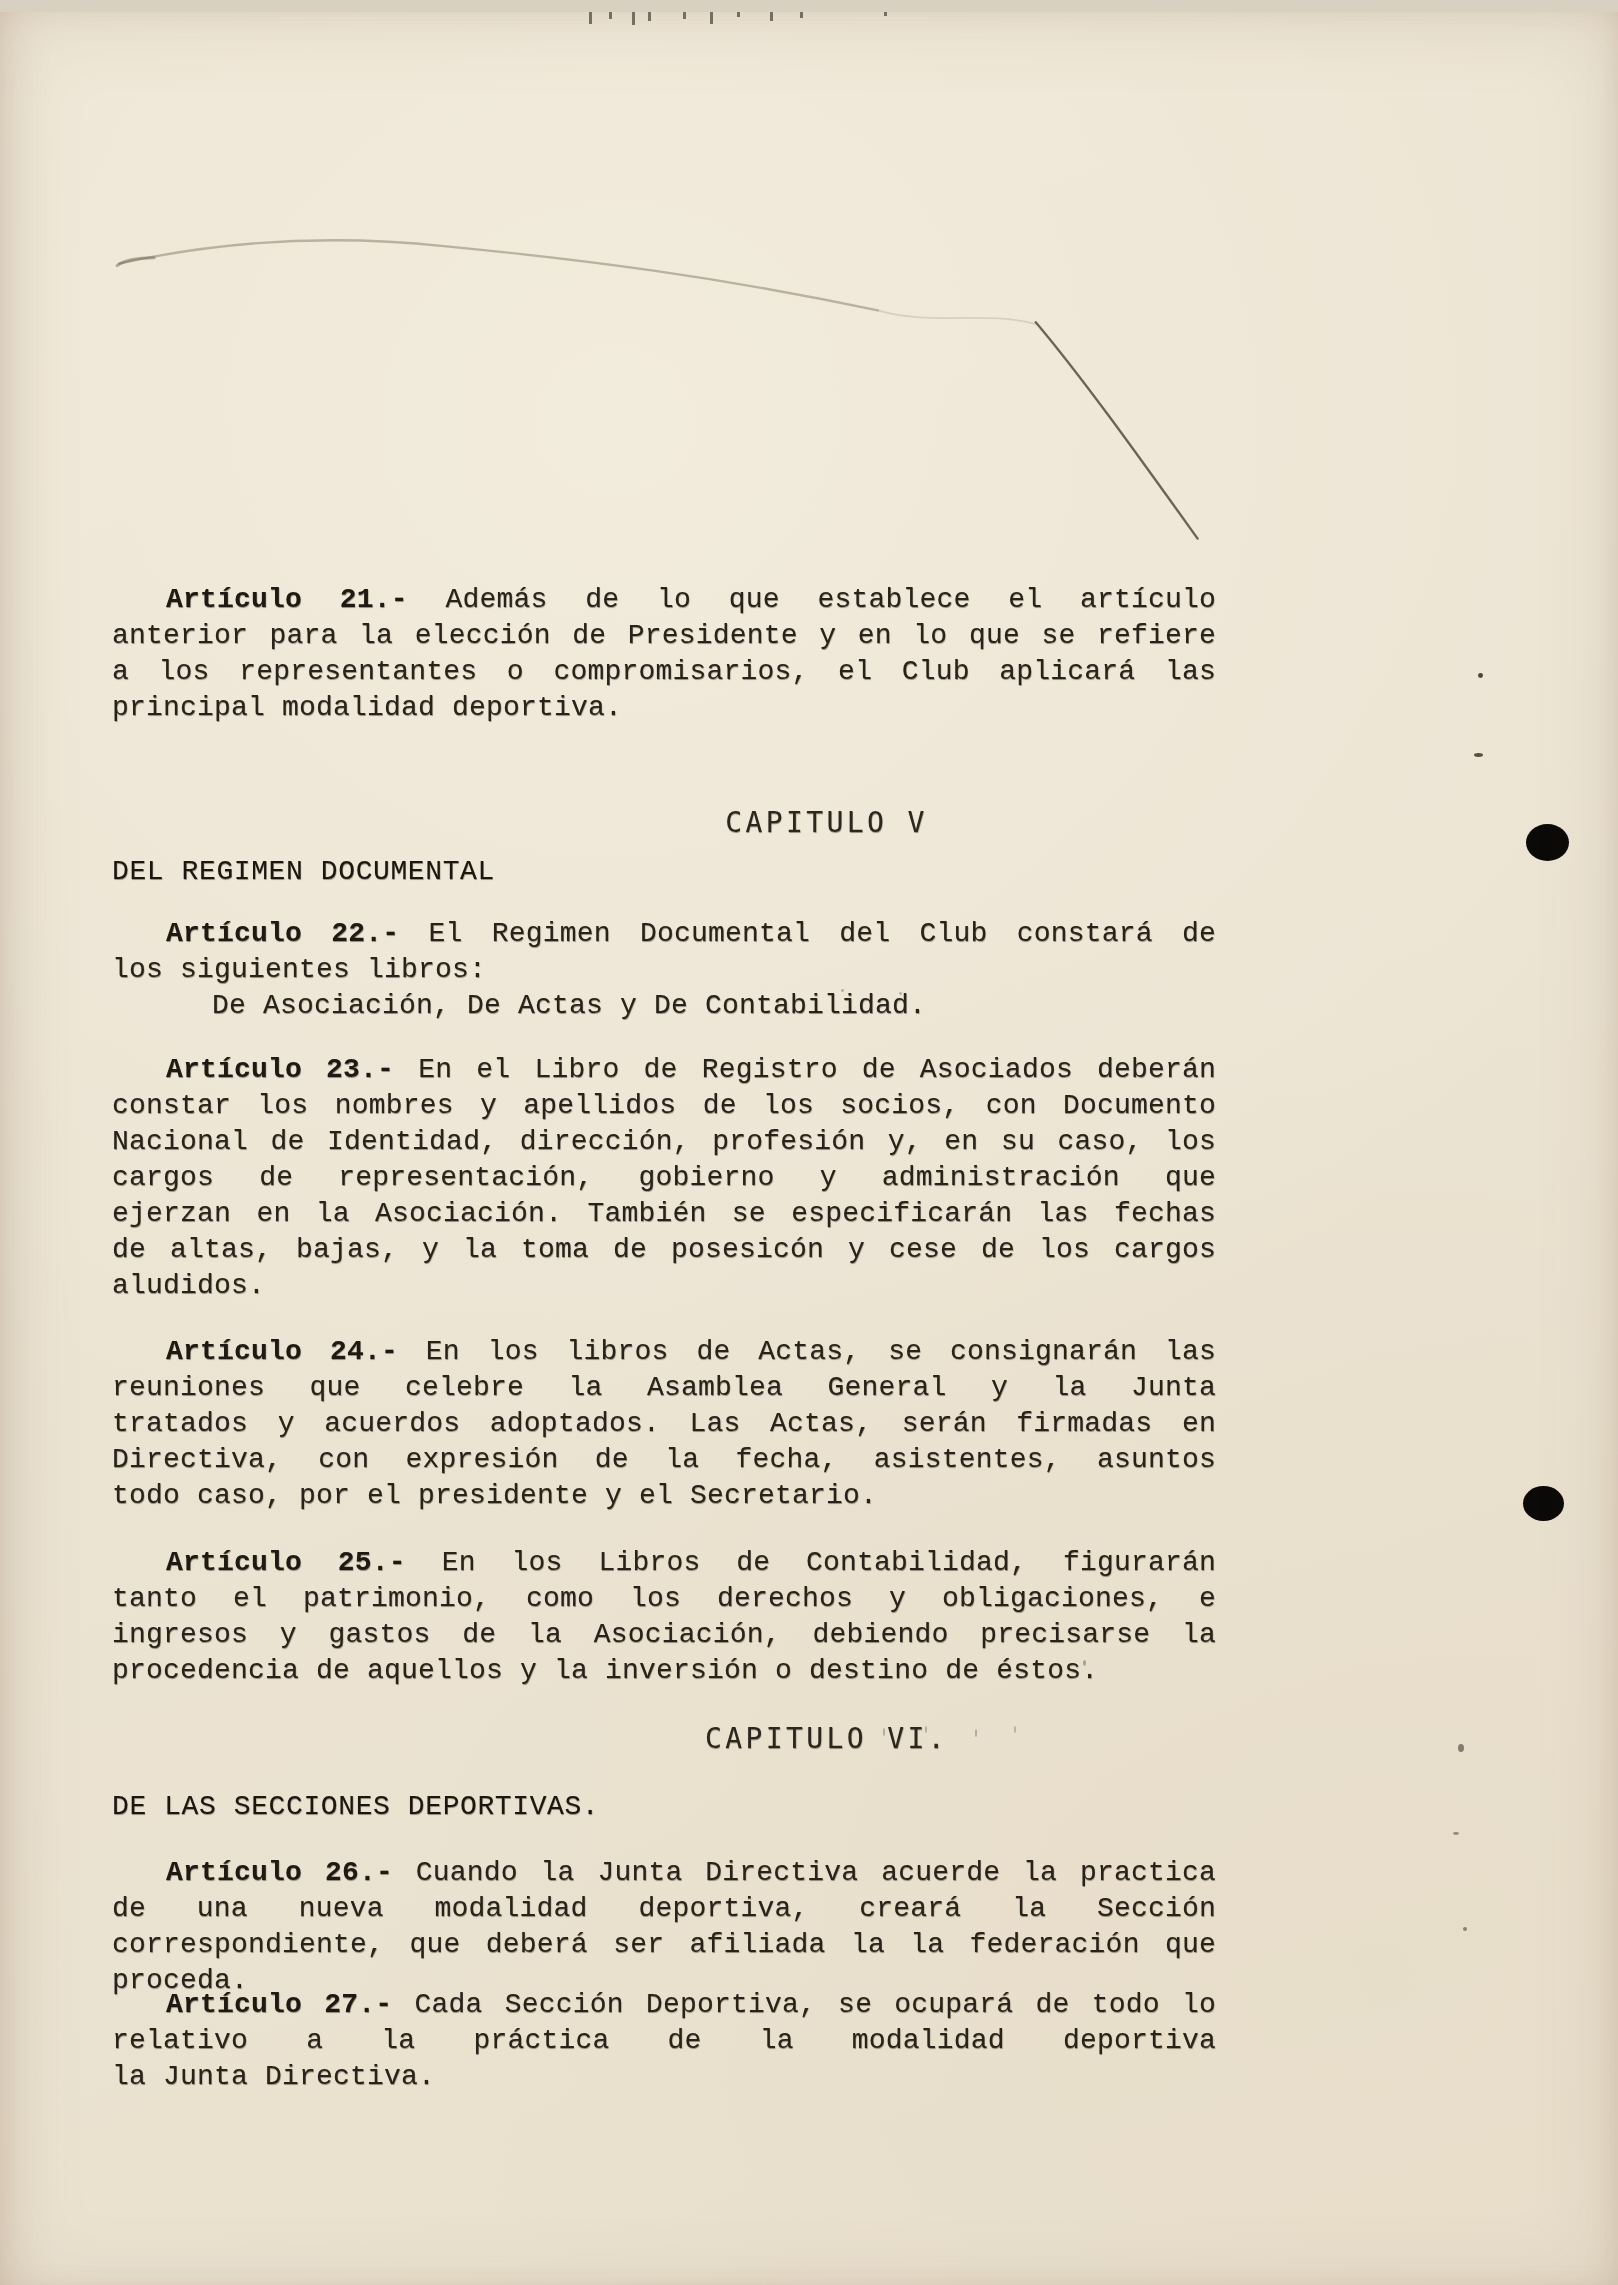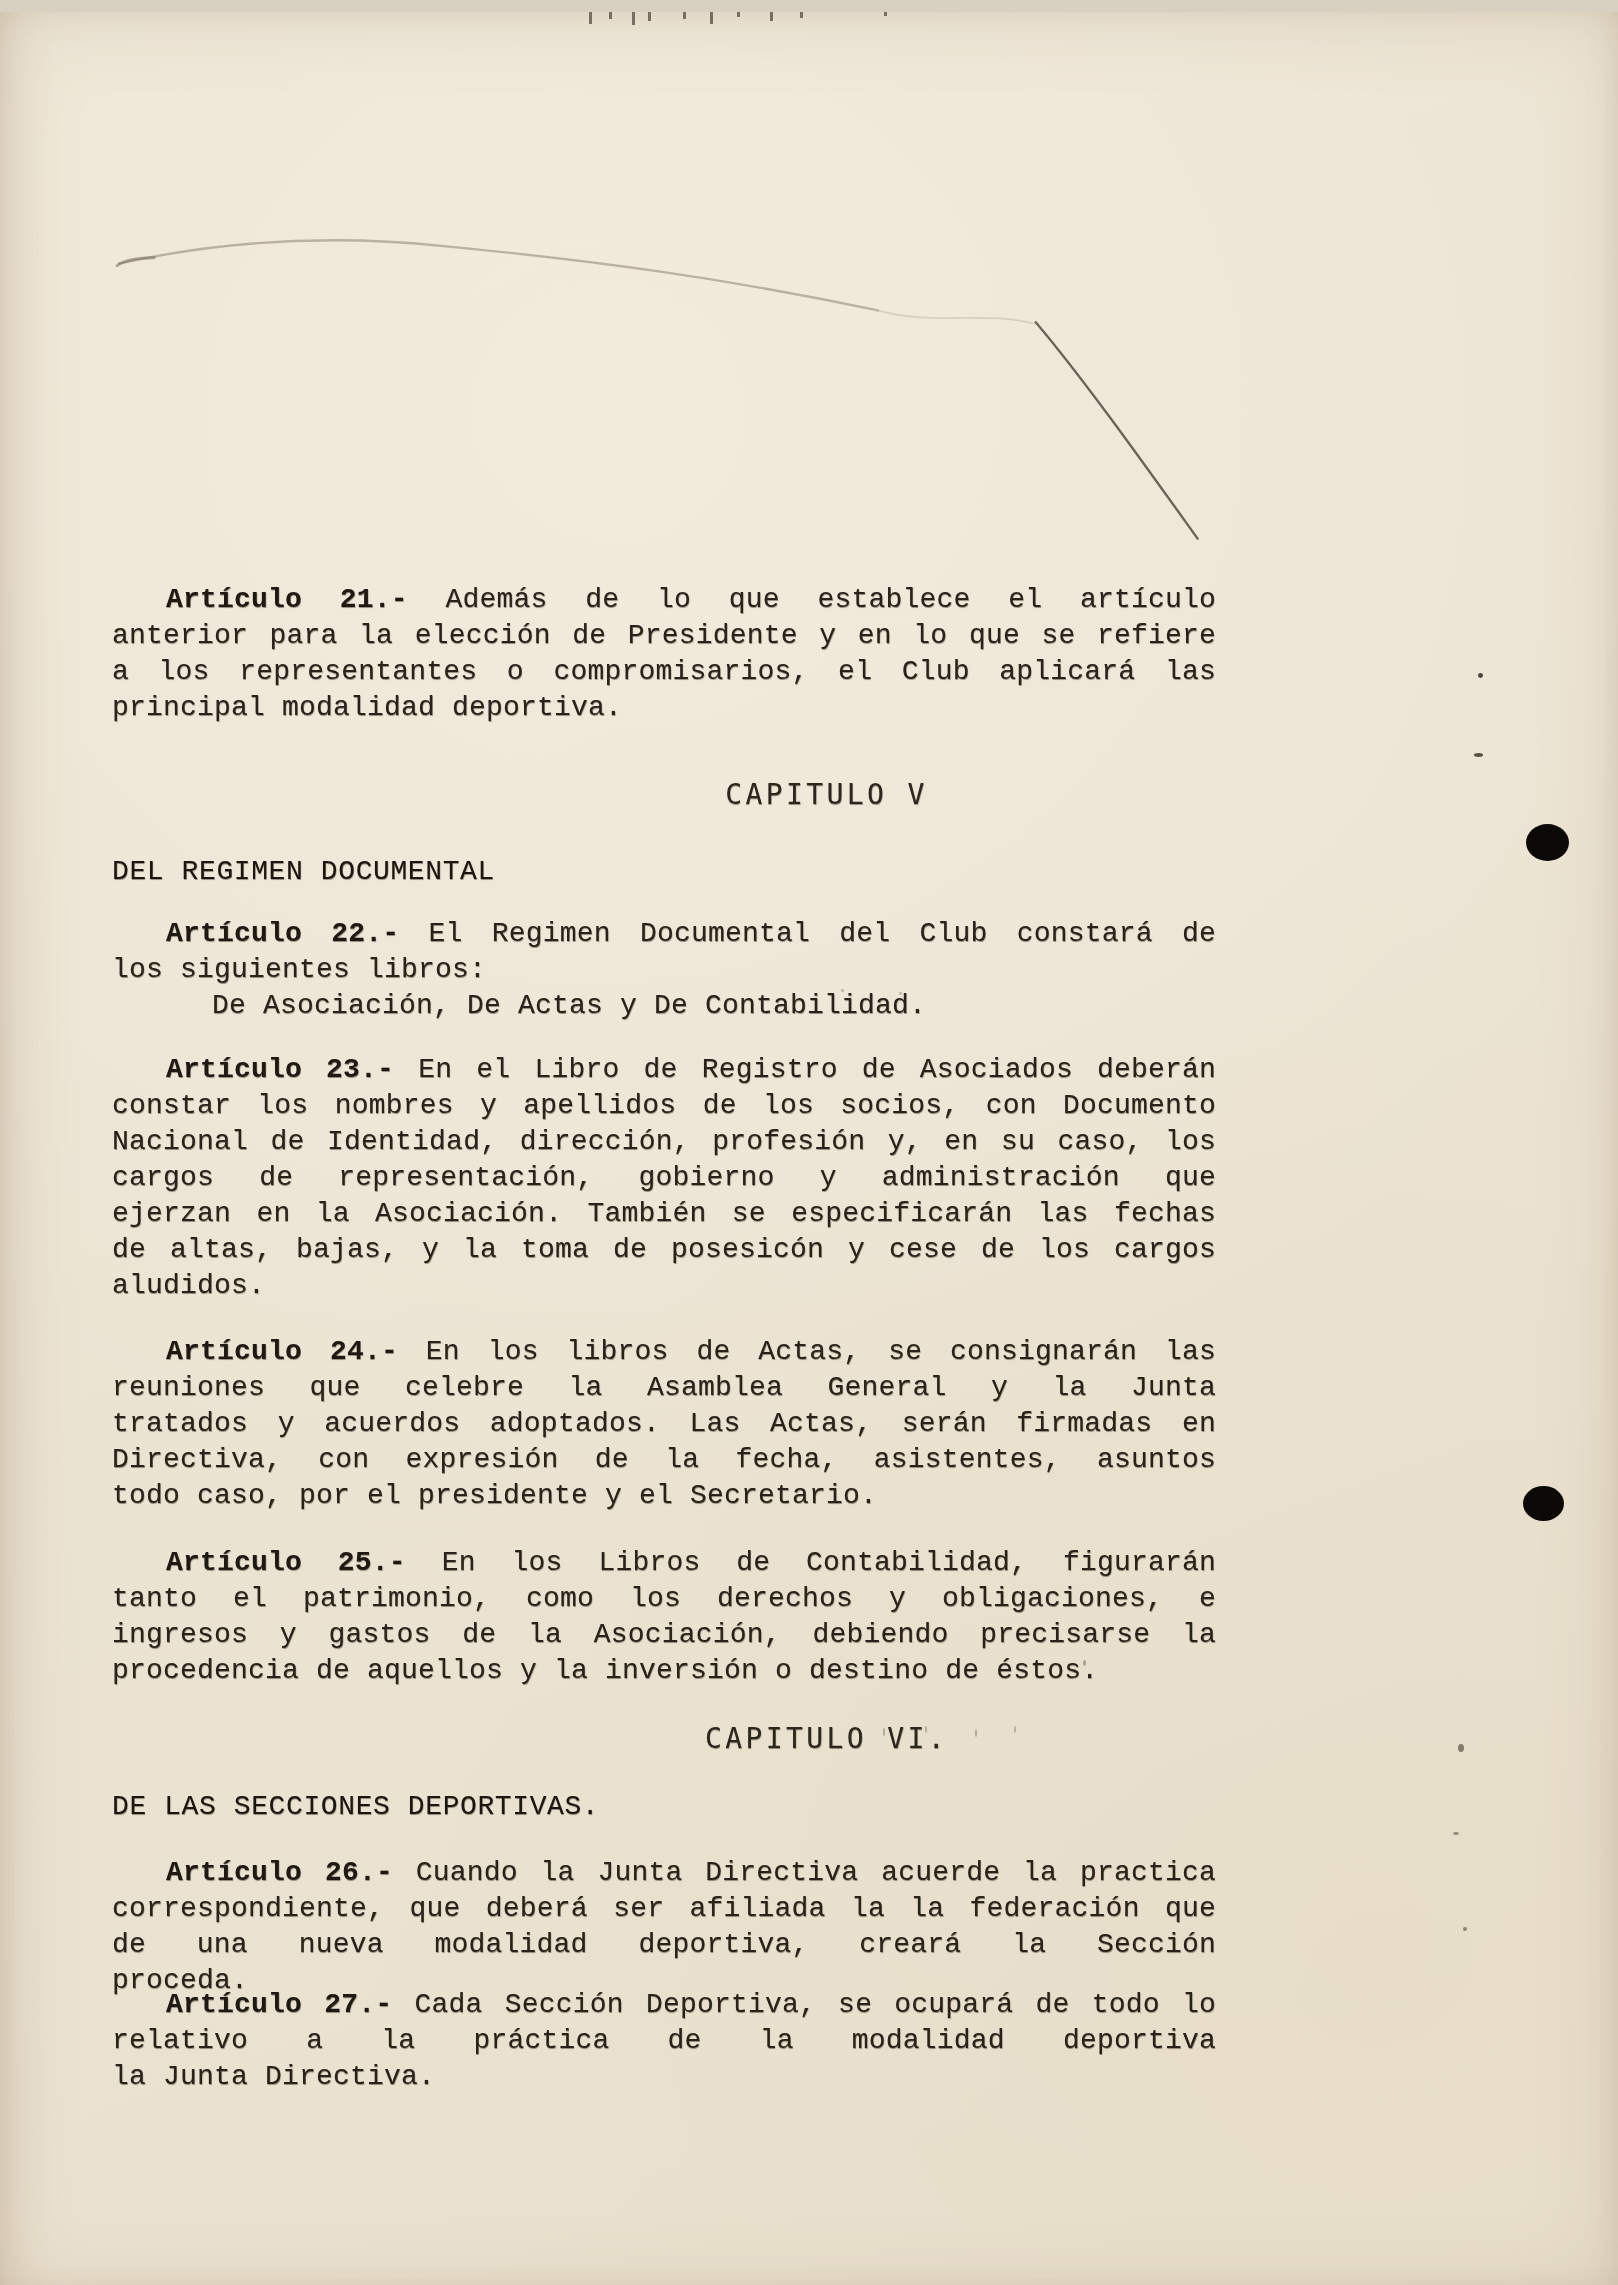--- a/index.html
+++ b/index.html
@@ -83,21 +83,21 @@
   <div class="speck" style="left:899px;top:980px;width:2.9px;height:2.9px;opacity:.28"></div>
   <div class="speck" style="left:1083px;top:1648px;width:2.9px;height:5.9px;opacity:.35"></div>
 
   <div class="block para" style="top:570px">
       <div class="line j" style="padding-left: 54px;"><b>Artículo 21.-</b> Además de lo que establece el artículo</div>
       <div class="line j">anterior para la elección de Presidente y en lo que se refiere</div>
       <div class="line j">a los representantes o compromisarios, el Club aplicará las</div>
       <div class="line">principal modalidad deportiva.</div>
     </div>
 
-  <div class="block center" style="top:765px">CAPITULO V</div>
+  <div class="block center" style="top:793px">CAPITULO V</div>
 
   <div class="block lefthead" style="top:842px">DEL REGIMEN DOCUMENTAL</div>
 
   <div class="block para" style="top:904px">
       <div class="line j" style="padding-left: 54px;"><b>Artículo 22.-</b> El Regimen Documental del Club constará de</div>
       <div class="line">los siguientes libros:</div>
       <div class="line" style="padding-left: 100px;">De Asociación, De Actas y De Contabilidad.</div>
     </div>
 
   <div class="block para" style="top:1040px">
@@ -124,22 +124,22 @@
       <div class="line j">ingresos y gastos de la Asociación, debiendo precisarse la</div>
       <div class="line">procedencia de aquellos y la inversión o destino de éstos.</div>
     </div>
 
   <div class="block center" style="top:1709px">CAPITULO VI.</div>
 
   <div class="block lefthead" style="top:1777px">DE LAS SECCIONES DEPORTIVAS.</div>
 
   <div class="block para" style="top:1843px">
       <div class="line j" style="padding-left: 54px;"><b>Artículo 26.-</b> Cuando la Junta Directiva acuerde la practica</div>
+      <div class="line j">de una nueva modalidad deportiva, creará la Sección</div>
       <div class="line j">correspondiente, que deberá ser afiliada la la federación que</div>
-      <div class="line j">de una nueva modalidad deportiva, creará la Sección</div>
       <div class="line">proceda.</div>
     </div>
 
   <div class="block para" style="top:1975px">
       <div class="line j" style="padding-left: 54px;"><b>Artículo 27.-</b> Cada Sección Deportiva, se ocupará de todo lo</div>
       <div class="line j">relativo a la práctica de la modalidad deportiva</div>
       <div class="line">la Junta Directiva.</div>
     </div>
 
 </div>

